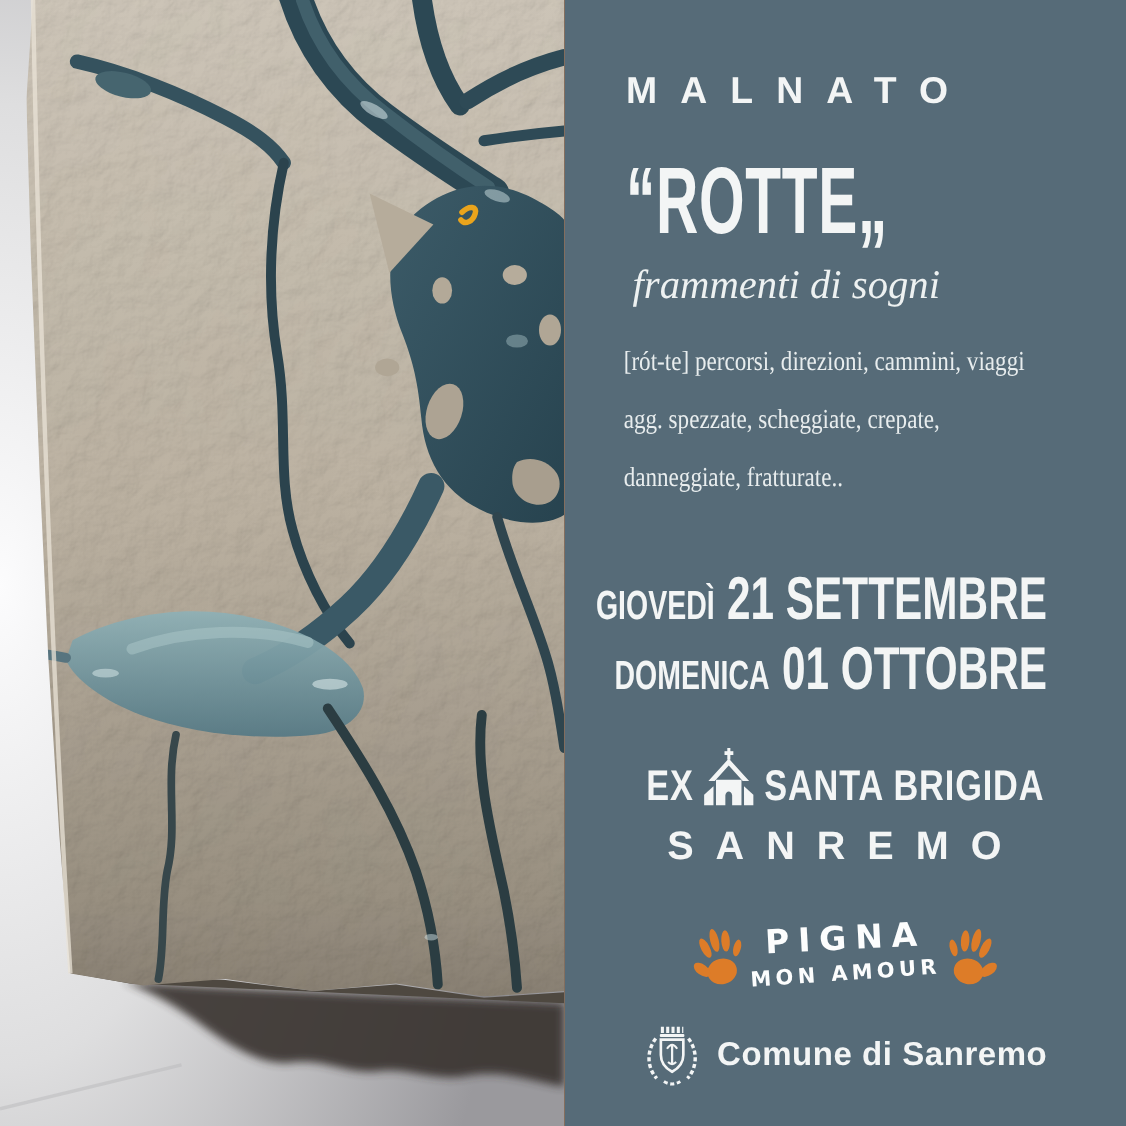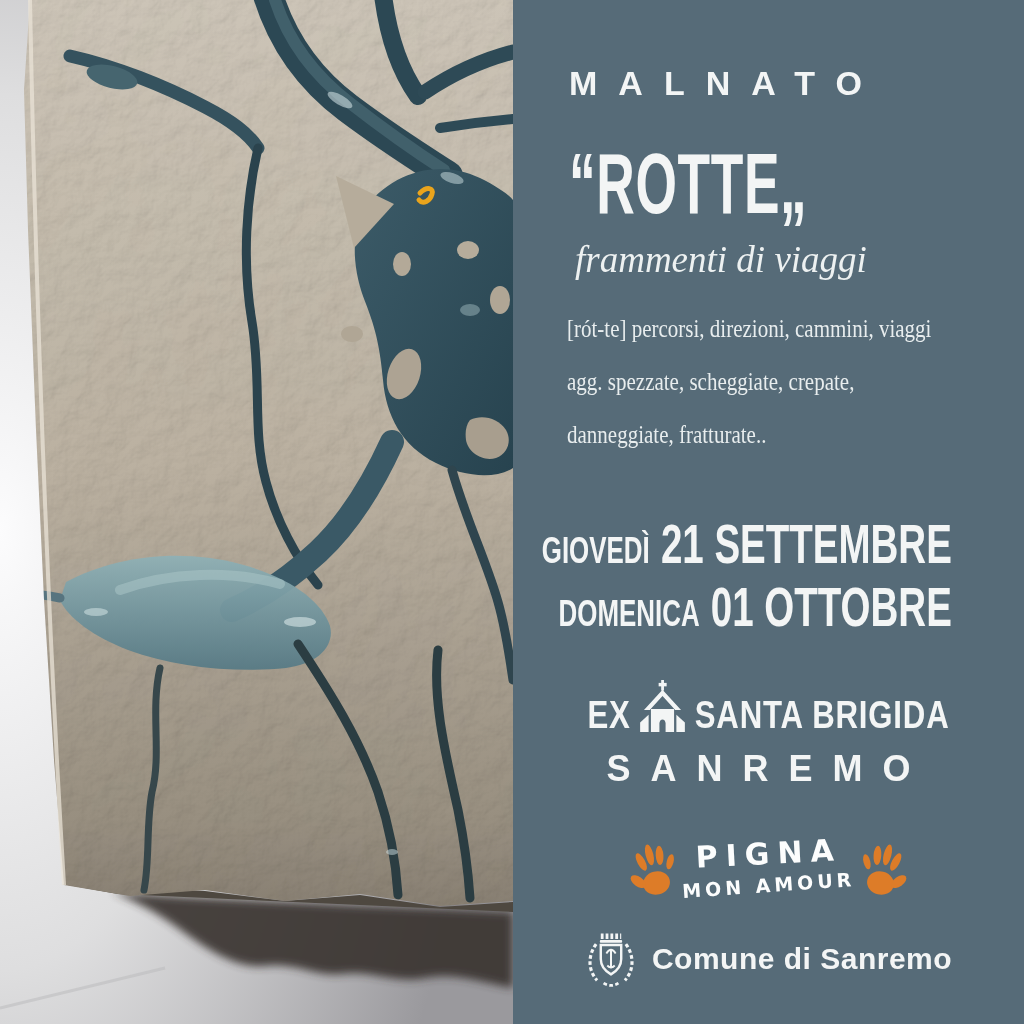--- a/index.html
+++ b/index.html
@@ -153,21 +153,21 @@
       <path d="M30,0 C33,160 42,520 64,885" stroke="#e9e3d7" stroke-width="4" fill="none" opacity="0.75"></path>
     </svg>
   </div>
 
   <div class="panel">
 
     <div class="artist">MALNATO</div>
 
     <div class="title">“ROTTE„</div>
 
-    <div class="subtitle">frammenti di viaggi</div>
+    <div class="subtitle">frammenti di sogni</div>
 
     <div class="definition">
       <div>[rót-te] percorsi, direzioni, cammini, viaggi</div>
       <div>agg. spezzate, scheggiate, crepate,</div>
       <div>danneggiate, fratturate..</div>
     </div>
 
     <div class="dates">
       <div class="date-line">
         <span class="day">GIOVEDÌ</span><span class="date">21 SETTEMBRE</span>

